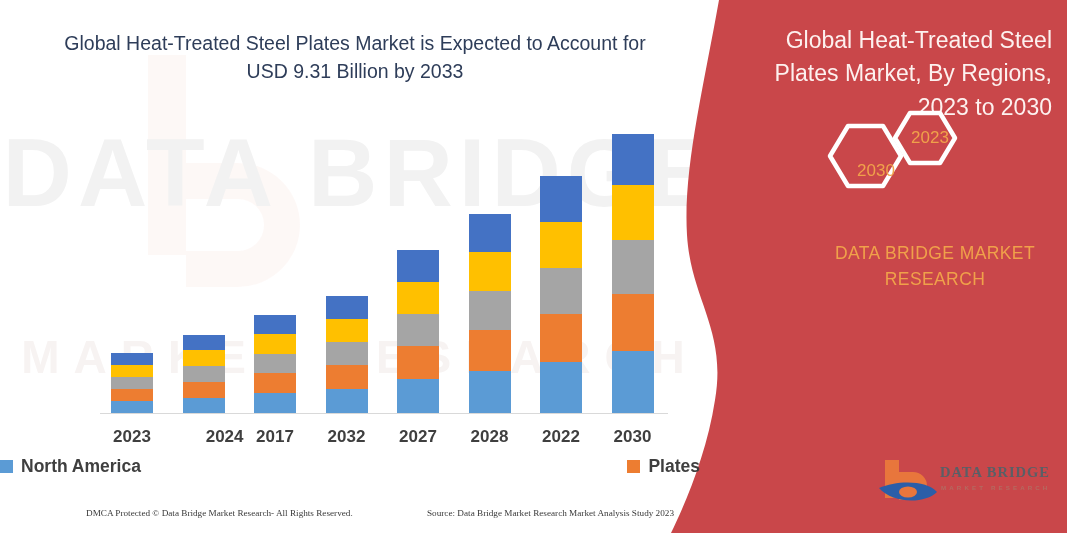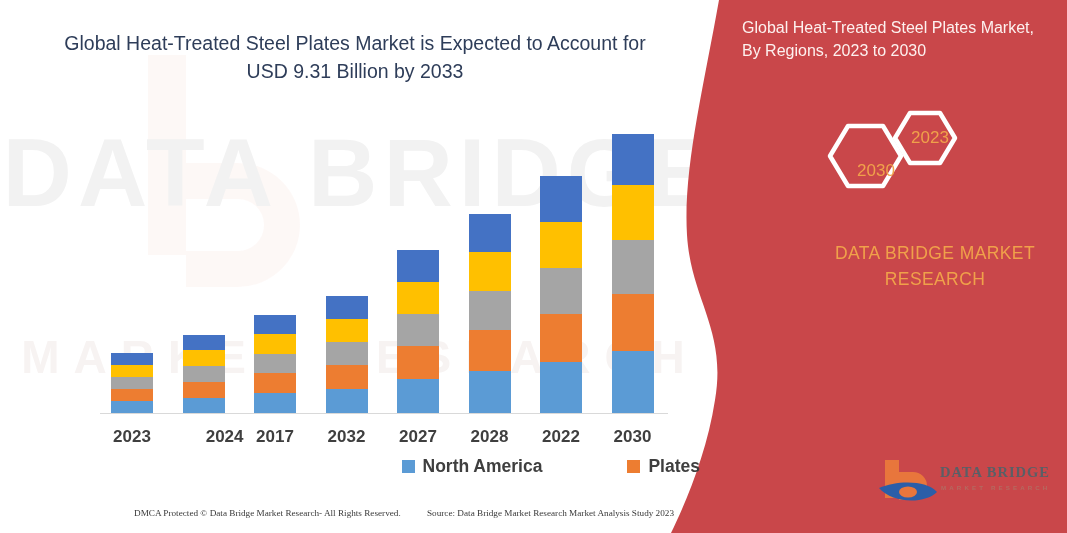--- a/index.html
+++ b/index.html
@@ -51,40 +51,40 @@
   .bars-wrap { position:absolute; left:0; top:0; width:700px; height:413px; }
   .xlabels { position:absolute; left:0; top:427px; width:700px; height:28px; }
   .xlab {
     position:absolute; width:80px; text-align:center;
     font-size:17px; font-weight:700; color:#3f3f3f;
   }
 
   
   .legend {
     position:absolute; left:0; top:456px; width:700px;
-    display:flex; justify-content:flex-end; gap:85px;
+    display:flex; justify-content:space-between; gap:85px;
     align-items:center;
   }
   .leg-item { display:flex; align-items:center; gap:8px; }
   .leg-swatch { width:13px; height:13px; display:inline-block; }
   .leg-label { font-size:17.5px; font-weight:700; color:#3f3f3f; }
 
   
   .footer {
     position:absolute; left:0; top:506px; width:700px; height:22px;
     font-family:"Liberation Serif", serif;
     font-size:9.2px; color:#3a3a3a;
   }
-  .footer .fl { position:absolute; left:86px; top:2px; white-space:nowrap;margin-left:48px; }
+  .footer .fl { position:absolute; left:86px; top:2px; white-space:nowrap; }
   .footer .fr { position:absolute; left:427px; top:2px; white-space:nowrap; }
 
   
   .rp-title {
-    position:absolute; left:742px; top:16px; width:310px;
-    text-align:left; color:#fdf1ef; font-size:16px; line-height:1.45;
+    position:absolute; left:742px; top:24px; width:310px;
+    text-align:right; color:#fdf1ef; font-size:23px; line-height:1.45;
     font-weight:400;
   }
   .hexes { position:absolute; left:800px; top:98px; width:220px; height:120px; }
   .hex-label {
     position:absolute; color:#f0a14a; font-size:17px; font-weight:400;
     text-align:center; width:70px;
   }
   .hex-label.y2023 { left:895px; top:128px; }
   .hex-label.y2030 { left:841px; top:161px; }
 

